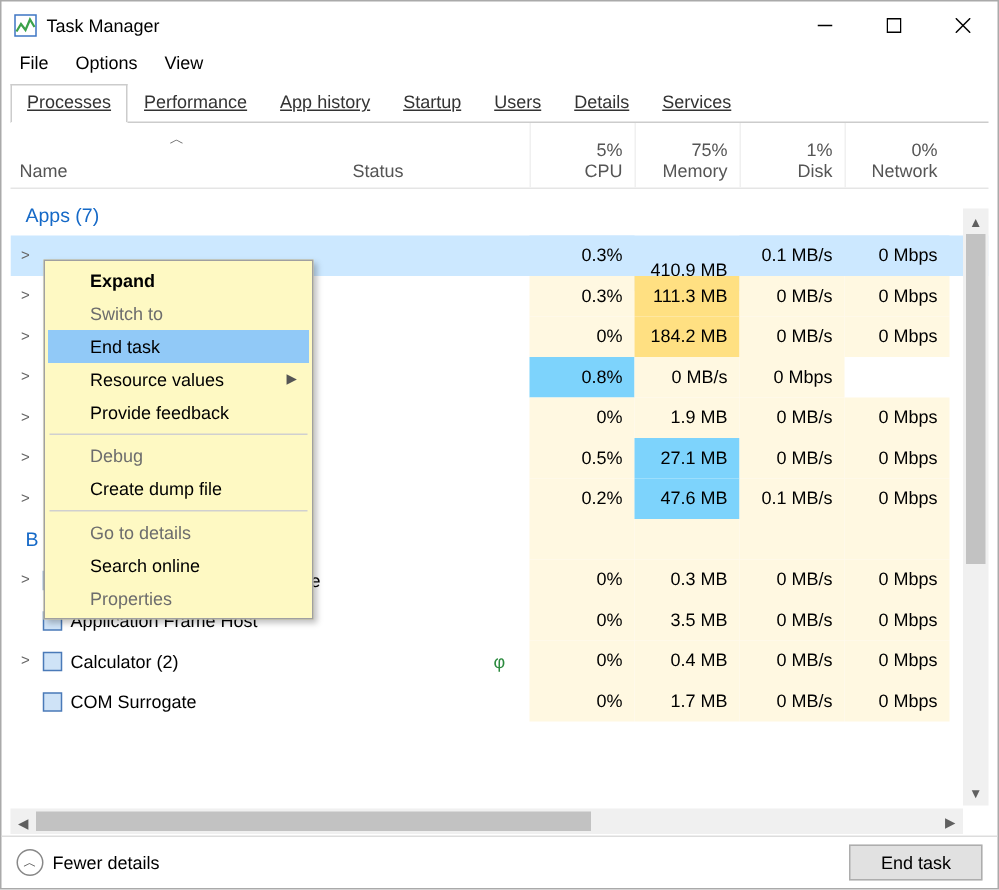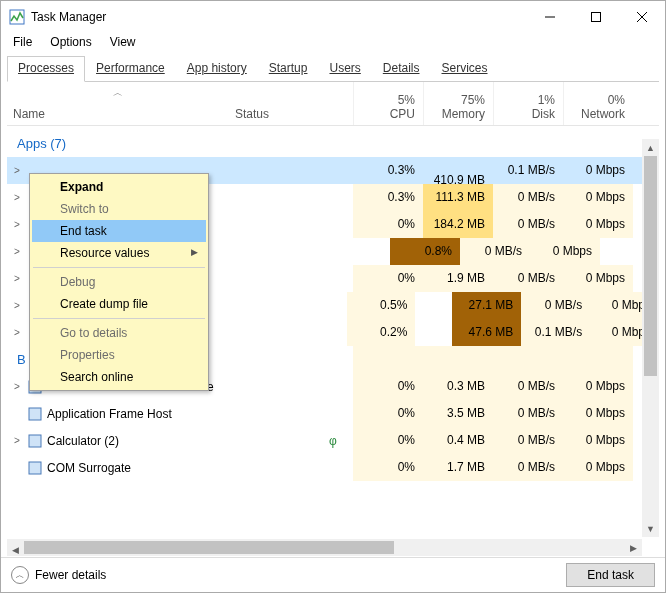--- a/index.html
+++ b/index.html
@@ -23,21 +23,21 @@
 .col-num .pct { color: #555; }
 .body { position: relative; height: 390px; overflow: hidden; }
 .row { display: flex; height: 27px; font-size: 12px; align-items: center; }
 .row .rc-name { width: 222px; display: flex; align-items: center; padding-left: 4px; gap: 4px; white-space: nowrap; overflow: hidden; }
 .row .rc-status { width: 124px; }
 .row .rc-num { width: 70px; text-align: right; padding-right: 8px; height: 100%; line-height: 27px; }
 .section-title { color: #1569c7; padding: 10px 6px 6px 10px; font-size: 13px; }
 .expand { width: 12px; color: #666; font-size: 10px; display: inline-block; text-align: center; }
 .app-icon { width: 16px; height: 16px; display: inline-flex; align-items: center; justify-content: center; font-size: 10px; }
 .heat-0 { background: #fff8e1; }
-.heat-1 { background: #a16207; margin-left: 37px; }
+.heat-1 { background: #7dd3fc; }
 .heat-2 { background: #ffe082; }
 .heat-3 { background: #ffca63; margin-top: 20px; }
 .row.selected { background: #cce8ff; }
 .row.selected .rc-num { background: #cce8ff !important; }
 .scroll-v { position: absolute; right: 6px; top: 138px; width: 17px; height: 398px; background: #f0f0f0; }
 .scroll-v .sb-up, .scroll-v .sb-down { height: 17px; display: flex; align-items: center; justify-content: center; font-size: 9px; color: #606060; }
 .scroll-v .thumb { position: absolute; top: 17px; left: 2px; right: 2px; height: 220px; background: #c2c2c2; }
 .scroll-h { position: absolute; left: 6px; right: 23px; bottom: 36px; height: 17px; background: #f0f0f0; }
 .scroll-h .sb-l, .scroll-h .sb-r { width: 17px; height: 17px; display: inline-flex; align-items: center; justify-content: center; font-size: 9px; color: #606060; }
 .scroll-h .thumb-h { position: absolute; top: 2px; left: 17px; height: 13px; width: 370px; background: #c2c2c2; }
@@ -297,20 +297,21 @@
     <span>Fewer details</span>
   </div>
   <button class="end-task-btn">End task</button>
 </div>
 
 <div class="context-menu">
   <div class="cmi bold">Expand</div>
   <div class="cmi disabled">Switch to</div>
   <div class="cmi hover">End task</div>
   <div class="cmi"><span>Resource values</span><span class="sub-arrow">▶</span></div>
+  <div class="cmi">Provide feedback</div>
   <div class="sep"></div>
   <div class="cmi disabled">Debug</div>
   <div class="cmi">Create dump file</div>
   <div class="sep"></div>
   <div class="cmi disabled">Go to details</div>
+  <div class="cmi">Search online</div>
   <div class="cmi disabled">Properties</div>
-  <div class="cmi">Search online</div>
 </div>
 
 </body></html>

